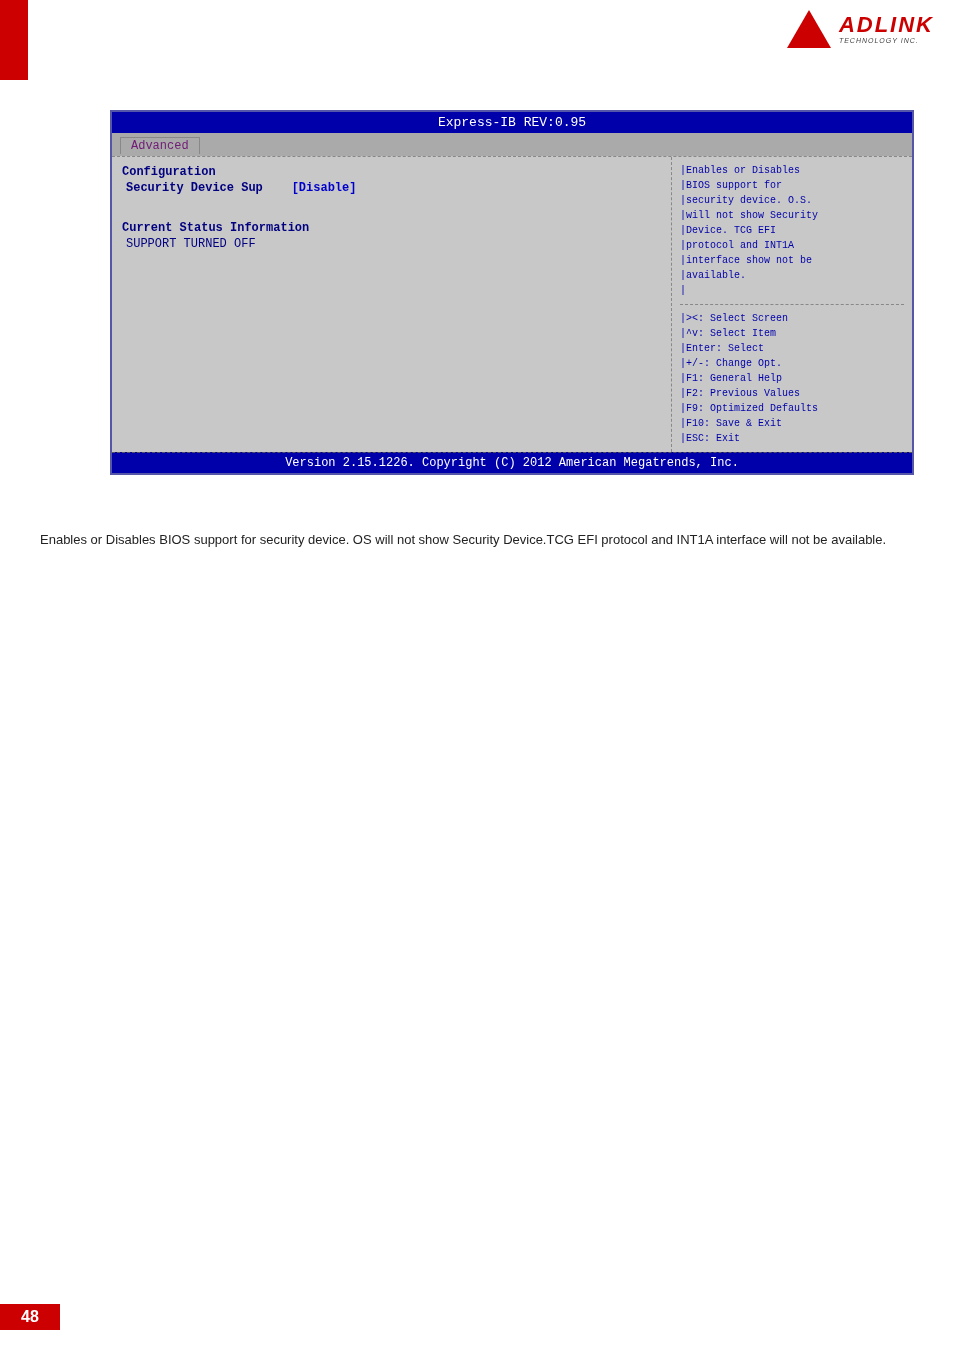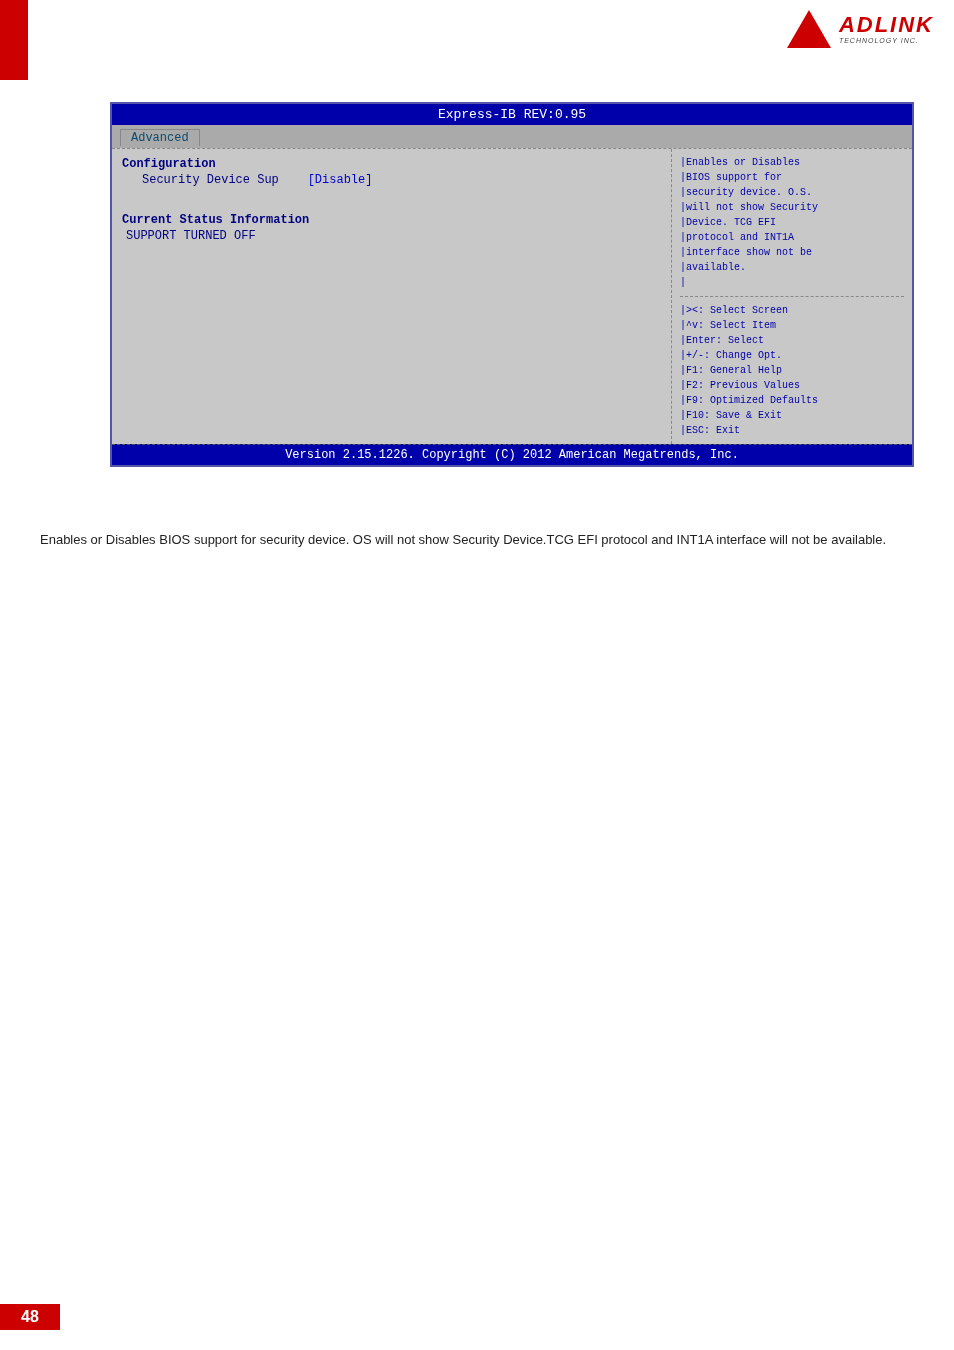--- a/index.html
+++ b/index.html
@@ -57,21 +57,21 @@
     .logo-text .technology {
       font-size: 7px;
       color: #444;
       letter-spacing: 1px;
       text-transform: uppercase;
     }
 
     
     .bios-container {
       position: absolute;
-      top: 102px;
+      top: 110px;
       left: 110px;
       right: 40px;
       border: 2px solid #5555aa;
       background: #e8e8e8;
     }
 
     .bios-title-bar {
       background: #0000aa;
       color: #ffffff;
       text-align: center;
@@ -81,21 +81,21 @@
     }
 
     .bios-tab-bar {
       background: #aaaaaa;
       padding: 2px 8px;
     }
 
     .bios-tab {
       display: inline-block;
       background: #aaaaaa;
-      color: #0c4a6e;
+      color: #701a75;
       font-family: 'Courier New', Courier, monospace;
       font-size: 12px;
       padding: 1px 10px;
       border-top: 1px solid #888;
       border-left: 1px solid #888;
       border-right: 1px solid #888;
     }
 
     .bios-body {
       display: flex;
@@ -121,22 +121,23 @@
     }
 
     .bios-section-title {
       color: #000080;
       font-weight: bold;
       margin-bottom: 2px;
     }
 
     .bios-item {
       color: #000080;
-      margin-left: 20px;
+      margin-left: 4px;
       margin-bottom: 4px;
+      font-weight: bold;
     }
 
     .bios-item-value {
       color: #0000cc;
     }
 
     .bios-status-title {
       color: #000080;
       font-weight: bold;
       margin-top: 8px;

